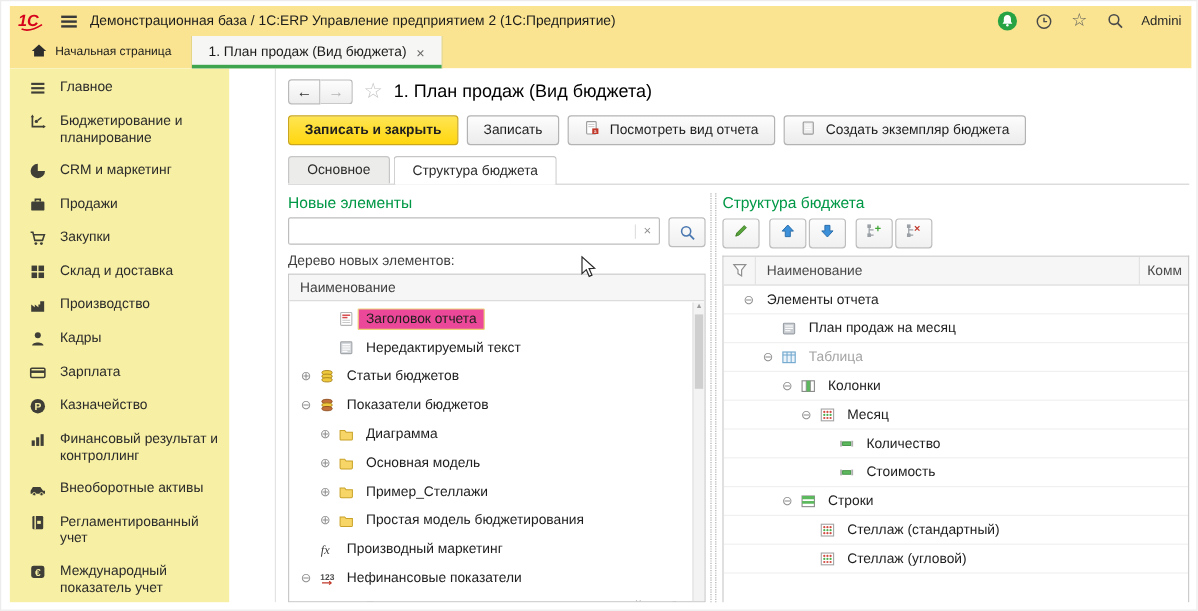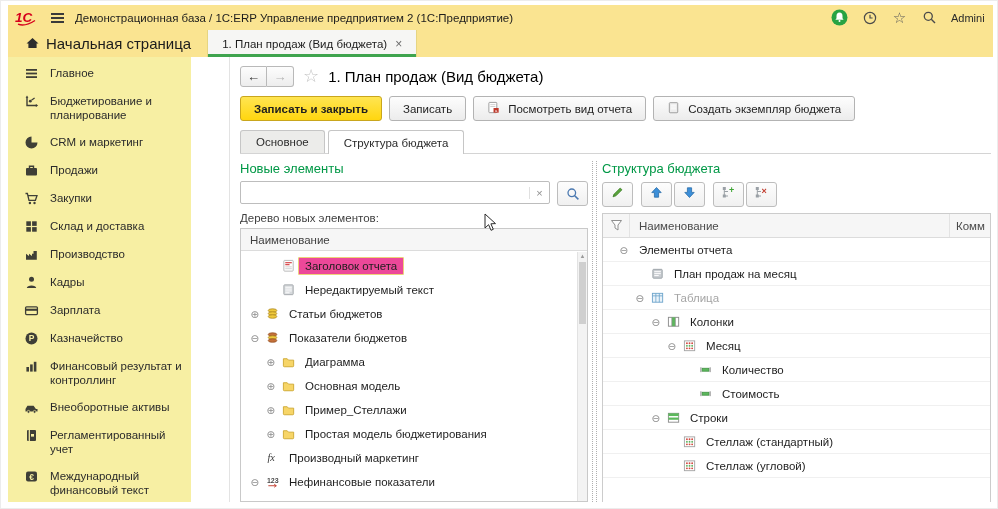--- a/index.html
+++ b/index.html
@@ -13,21 +13,21 @@
   .burger { display:flex; flex-direction:column; gap:2px; cursor:pointer; padding:2px; }
   .burger span { width:13px; height:2px; background:#3a3a3a; }
   .win-title { font-size:11.5px; color:#1c1c1c; white-space:nowrap; }
   .topbar-right { margin-left:auto; display:flex; align-items:center; gap:13px; }
   .tb-ic { width:17px; height:17px; display:flex; align-items:center; justify-content:center; cursor:pointer; }
   .glyph-star { font-size:15px; color:#5a5a5a; line-height:1; }
   .user-name { font-size:11px; color:#2a2a2a; max-width:34px; overflow:hidden; white-space:nowrap; }
 
   
   .tabbar { height:27px; background:#FAE491; display:flex; align-items:stretch; padding-left:2px; flex:0 0 auto; }
-  .sys-tab { display:flex; align-items:center; gap:7px; padding:0 16px; font-size:15px; color:#1c1c1c; cursor:pointer; }
+  .sys-tab { display:flex; align-items:center; gap:7px; padding:0 16px; font-size:10px; color:#1c1c1c; cursor:pointer; }
   .doc-tab { display:flex; align-items:center; gap:8px; padding:0 14px; font-size:11.5px; color:#1c1c1c;
              background:#F6F6F4; border-left:1px solid #E6D582; border-right:1px solid #E6D582; position:relative; cursor:pointer; }
   .doc-tab::after { content:""; position:absolute; left:0; right:0; bottom:0; height:3px; background:#3FA44E; }
   .tab-close { color:#6b6b6b; font-size:12px; cursor:pointer; }
 
   
   .main { flex:1; display:flex; min-height:0; background:#fff;gap:38px; }
   .sidebar { width:183px; background:#F7EFA3; padding-top:3px; flex:0 0 auto; overflow:hidden; }
   .side-item { display:flex; gap:11px; padding:7px 6px 7px 15px; font-size:11.5px; line-height:13.5px; color:#2b2b2b; cursor:pointer; align-items:flex-start; }
   .side-item .si-ic { width:16px; flex:0 0 16px; display:flex; justify-content:center; margin-top:-1px; }
@@ -282,21 +282,21 @@
             </span>
             <span>Регламентированный учет</span>
           </div>
           <div class="side-item">
             <span class="si-ic">
               <svg width="15" height="15" viewBox="0 0 15 15">
                 <rect x="2" y="2.4" width="11" height="10.2" rx="2" fill="#3F3F37"></rect>
                 <text x="7.5" y="10.6" text-anchor="middle" font-size="8.5" font-weight="bold" fill="#F7EFA3" font-family="Liberation Sans, sans-serif">€</text>
               </svg>
             </span>
-            <span>Международный финансовый текст</span>
+            <span>Международный показатель учет</span>
           </div>
         </div>
 
       <div class="content">
         <div class="nav-row">
           <span class="nav-group">
             <span class="nav-btn first nav-back">←</span>
             <span class="nav-btn last nav-fwd">→</span>
           </span>
           <span class="title-star">☆</span>

